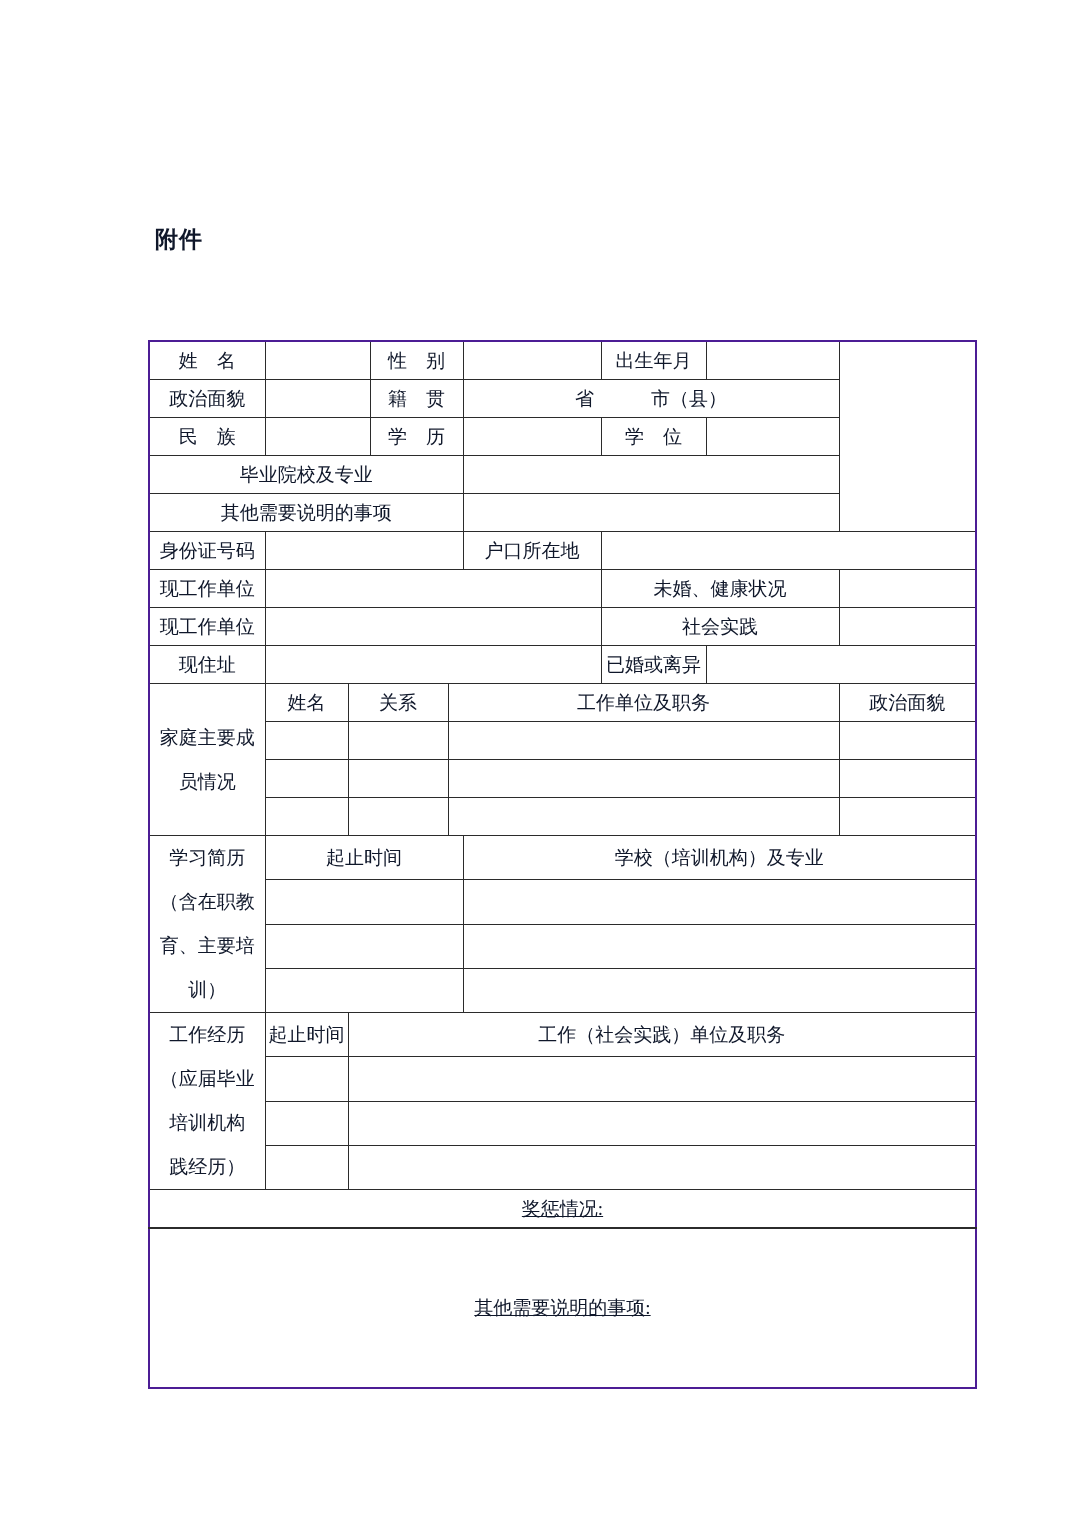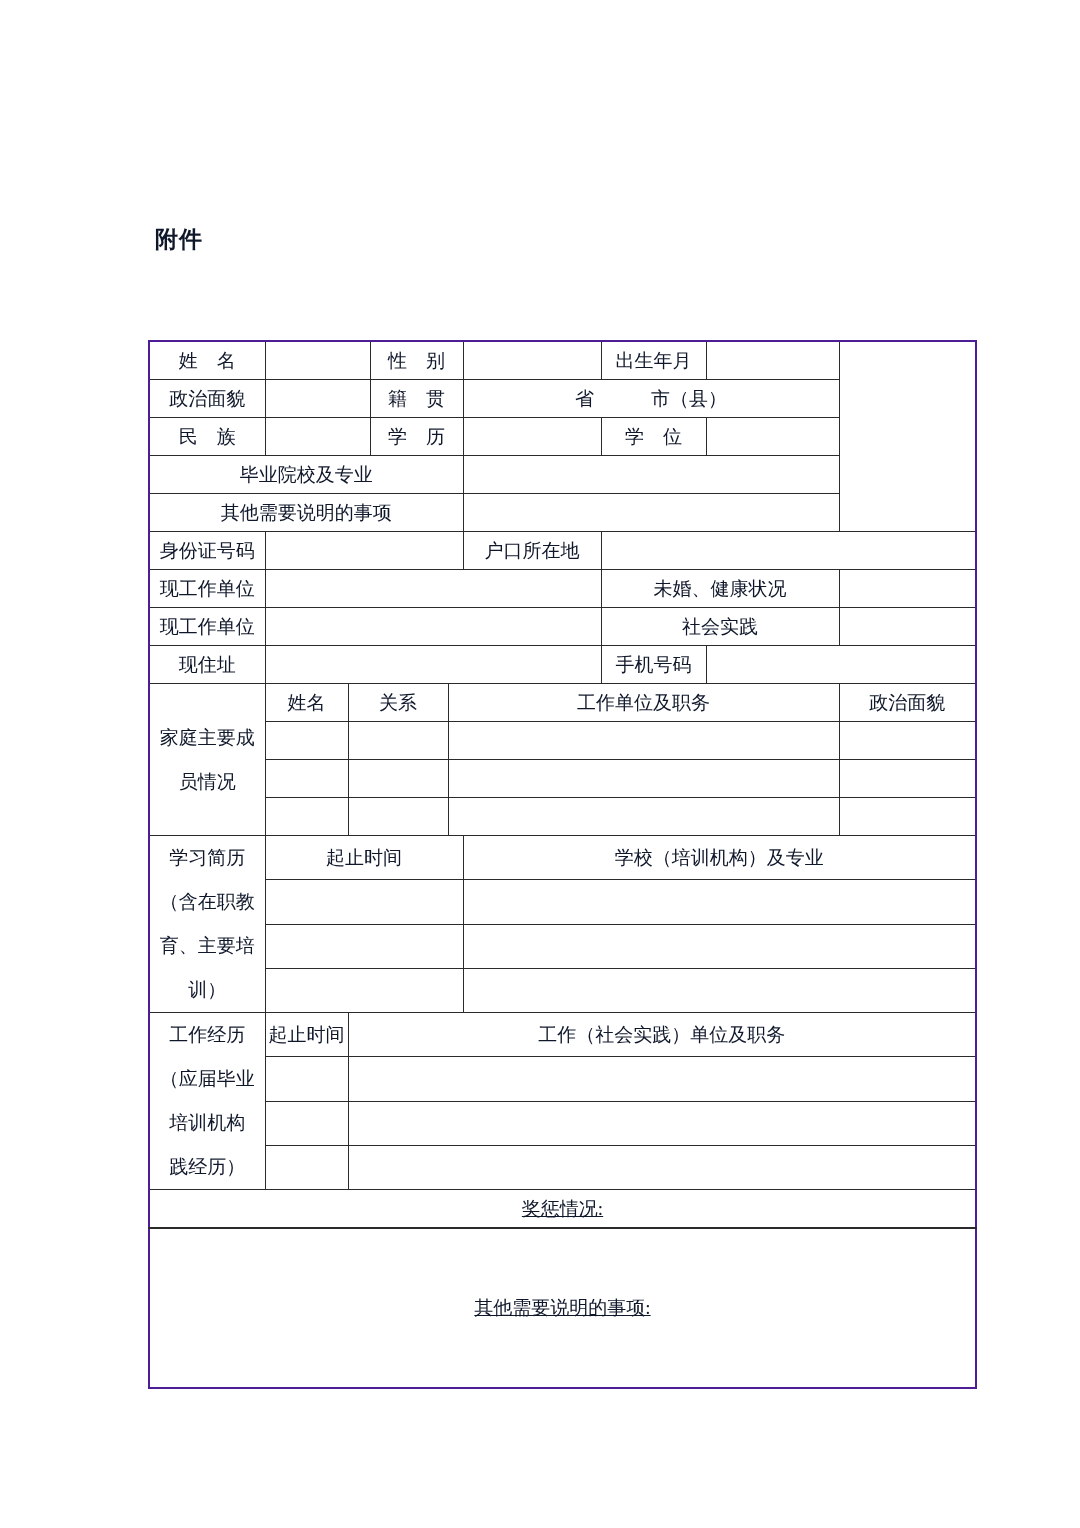--- a/index.html
+++ b/index.html
@@ -123,21 +123,21 @@
     <tr>
       <td>现工作单位</td>
       <td colspan="5"></td>
       <td colspan="2">社会实践</td>
       <td></td>
     </tr>
 
     <tr>
       <td>现住址</td>
       <td colspan="5"></td>
-      <td>手机号码</td>
+      <td>已婚或离异</td>
       <td colspan="2"></td>
     </tr>
 
     <tr>
       <td rowspan="4" class="vlabel">家庭主要成
 员情况</td>
       <td>姓名</td>
       <td colspan="2">关系</td>
       <td colspan="4">工作单位及职务</td>
       <td>政治面貌</td>

